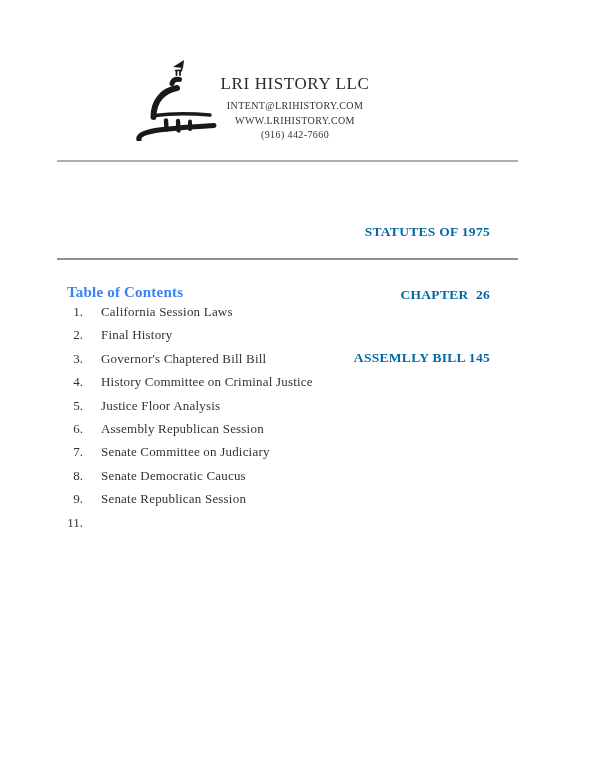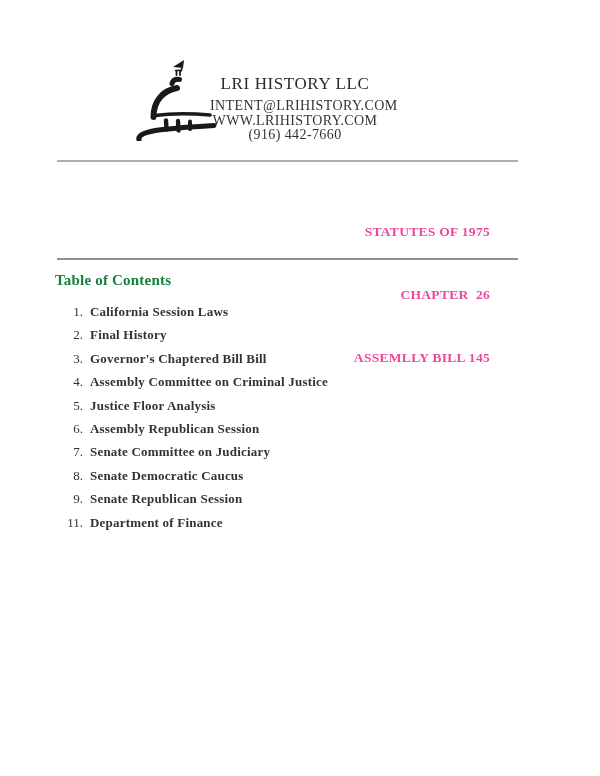--- a/index.html
+++ b/index.html
@@ -33,21 +33,21 @@
     text-align: center;
   }
   .company-name {
     font-size: 17px;
     letter-spacing: 0.6px;
     color: #2b2b2b;
     margin-bottom: 5px;
     white-space: nowrap;
   }
   .contact-line {
-    font-size: 14px;
+    font-size: 10px;
     letter-spacing: 0.4px;
     line-height: 14.5px;
     color: #333333;
     white-space: nowrap;
   }
 
   
   .rule {
     position: absolute;
     left: 57px;
@@ -67,34 +67,34 @@
   
   .reference {
     position: absolute;
     top: 179px;
     right: 110px;
     text-align: right;
     font-weight: bold;
     font-size: 13.5px;
     line-height: 21px;
     letter-spacing: 0.3px;
-    color: #ec4899;
+    color: #0369a1;
     white-space: pre-wrap;
   }
 
   
   .toc-heading {
     position: absolute;
     left: 55px;
     top: 272px;
-    margin: 0;
+    margin: 12px;
     font-size: 15px;
     font-weight: bold;
     letter-spacing: 0.2px;
-    color: #15803d;
+    color: #3b82f6;
   }
   .toc-list {
     position: absolute;
     left: 52px;
     top: 300px;
     margin: 0;
     padding: 0;
     list-style: none;
   }
   .toc-item {
@@ -102,23 +102,22 @@
     line-height: 23.4px;
     font-size: 13px;
     color: #333333;
   }
   .toc-num {
     width: 31px;
     text-align: right;
     flex: 0 0 31px;
   }
   .toc-label {
-    margin-left: 7px;
+    margin-left: 18px;
     letter-spacing: 0.2px;
-    font-weight: bold;
   }
 </style>
 </head>
 <body>
 
 <div class="page">
 
   <svg class="logo" viewBox="0 0 82 84" fill="none" stroke="#1a1a1a" stroke-linecap="round">
 
     <path d="M48,3 L37,10 L47,11 Z" fill="#1a1a1a" stroke="none"></path>
@@ -168,21 +167,21 @@
     <li class="toc-item">
       <span class="toc-num">2.</span>
       <span class="toc-label">Final History</span>
     </li>
     <li class="toc-item">
       <span class="toc-num">3.</span>
       <span class="toc-label">Governor's Chaptered Bill Bill</span>
     </li>
     <li class="toc-item">
       <span class="toc-num">4.</span>
-      <span class="toc-label">Assembly Committee on Criminal Justice</span>
+      <span class="toc-label">History Committee on Criminal Justice</span>
     </li>
     <li class="toc-item">
       <span class="toc-num">5.</span>
       <span class="toc-label">Justice Floor Analysis</span>
     </li>
     <li class="toc-item">
       <span class="toc-num">6.</span>
       <span class="toc-label">Assembly Republican Session</span>
     </li>
     <li class="toc-item">
@@ -192,17 +191,16 @@
     <li class="toc-item">
       <span class="toc-num">8.</span>
       <span class="toc-label">Senate Democratic Caucus</span>
     </li>
     <li class="toc-item">
       <span class="toc-num">9.</span>
       <span class="toc-label">Senate Republican Session</span>
     </li>
     <li class="toc-item">
       <span class="toc-num">11.</span>
-      <span class="toc-label">Department of Finance</span>
     </li>
   </ol>
 
 </div>
 
 </body></html>

